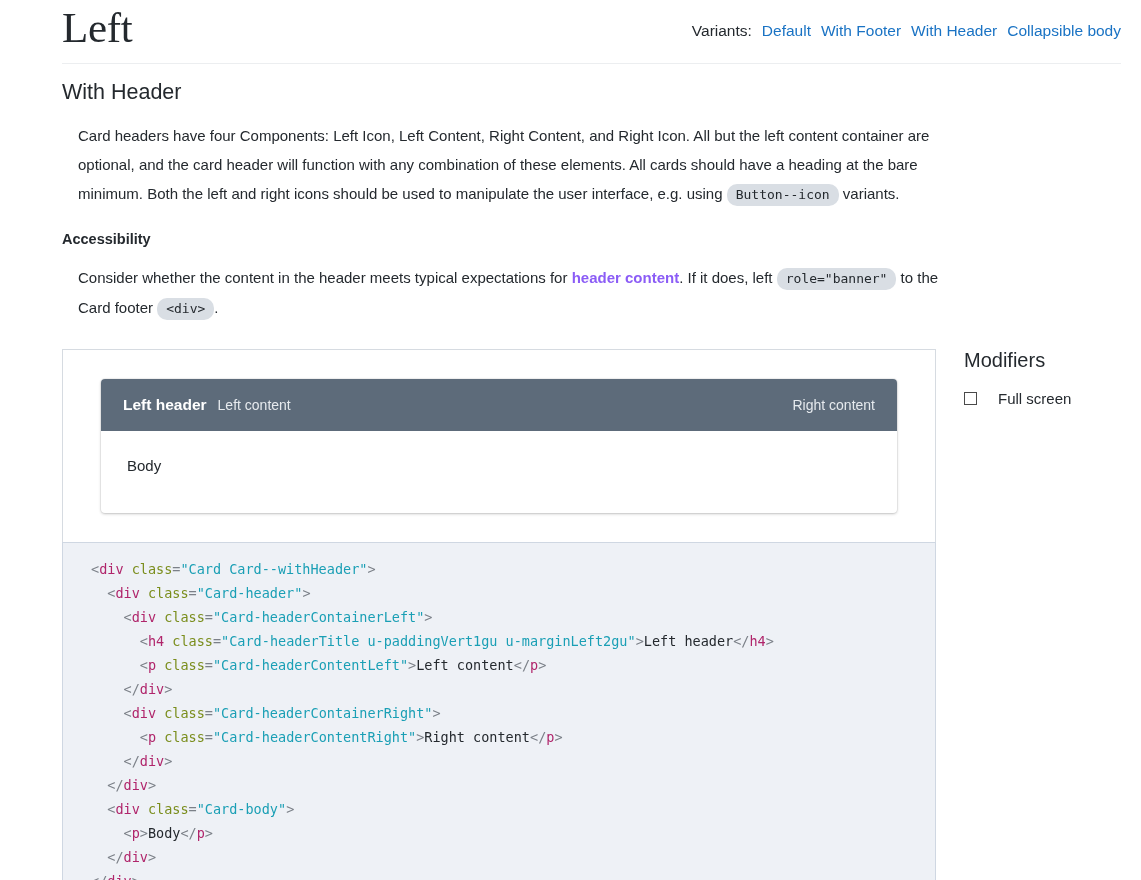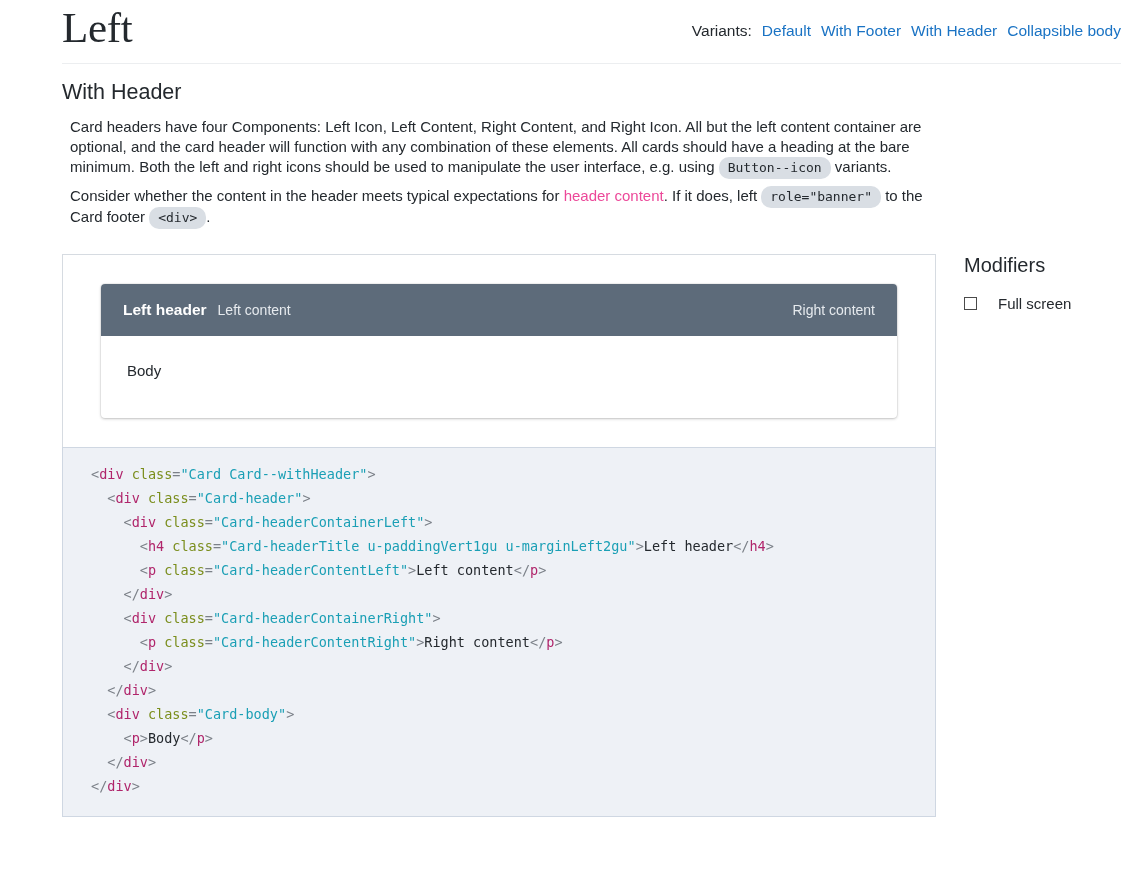--- a/index.html
+++ b/index.html
@@ -65,45 +65,46 @@
     padding: 16px 20px 0 62px;
   }
   .section-title {
     font-size: 21.5px;
     font-weight: 400;
     color: #24292e;
     margin: 0 0 12px 0;
   }
   .body-text {
     font-size: 15px;
-    line-height: 20px;
+    line-height: 29px;
     color: #24292e;
     max-width: 878px;
-    margin: 8px;
+    margin: 16px;
   }
   .sub-title {
     font-size: 14.5px;
     font-weight: bold;
     color: #24292e;
     margin: 22px 0 8px 0;
   }
 
   
   code.chip {
     font-family: "DejaVu Sans Mono", monospace;
     font-size: 13px;
     background: #d9dee4;
     border-radius: 10px;
     padding: 3px 9px 4px 9px;
     color: #24292e;
     white-space: nowrap;
   }
   a.inline-link {
-    color: #ec4899;
+    color: #8b5cf6;
     text-decoration: none;
+    font-weight: bold;
   }
 
   
   .demo-row {
     display: flex;
     align-items: flex-start;
     margin-top: 26px;
     padding-left: 62px;
     padding-right: 10px;
   }
@@ -235,20 +236,21 @@
     <a class="variant-link">With Header</a>
     <a class="variant-link">Collapsible body</a>
   </nav>
 </div>
 
 <div class="content">
   <h2 class="section-title">With Header</h2>
 
   <p class="body-text"><span>Card headers have four Components: Left Icon, Left Content, Right Content, and Right Icon. All but the left content container are optional, and the card header will function with any combination of these elements. All cards should have a heading at the bare minimum. Both the left and right icons should be used to manipulate the user interface, e.g. using </span><code class="chip">Button--icon</code><span> variants.</span></p>
 
+  <h3 class="sub-title">Accessibility</h3>
 
   <p class="body-text"><span>Consider whether the content in the header meets typical expectations for </span><a class="inline-link">header content</a><span>. If it does, left </span><code class="chip">role="banner"</code><span> to the Card footer </span><code class="chip">&lt;div&gt;</code><span>.</span></p>
 </div>
 
 <div class="demo-row">
 
   <div class="demo-column">
 
     <div class="demo-panel">
       <div class="Card">

